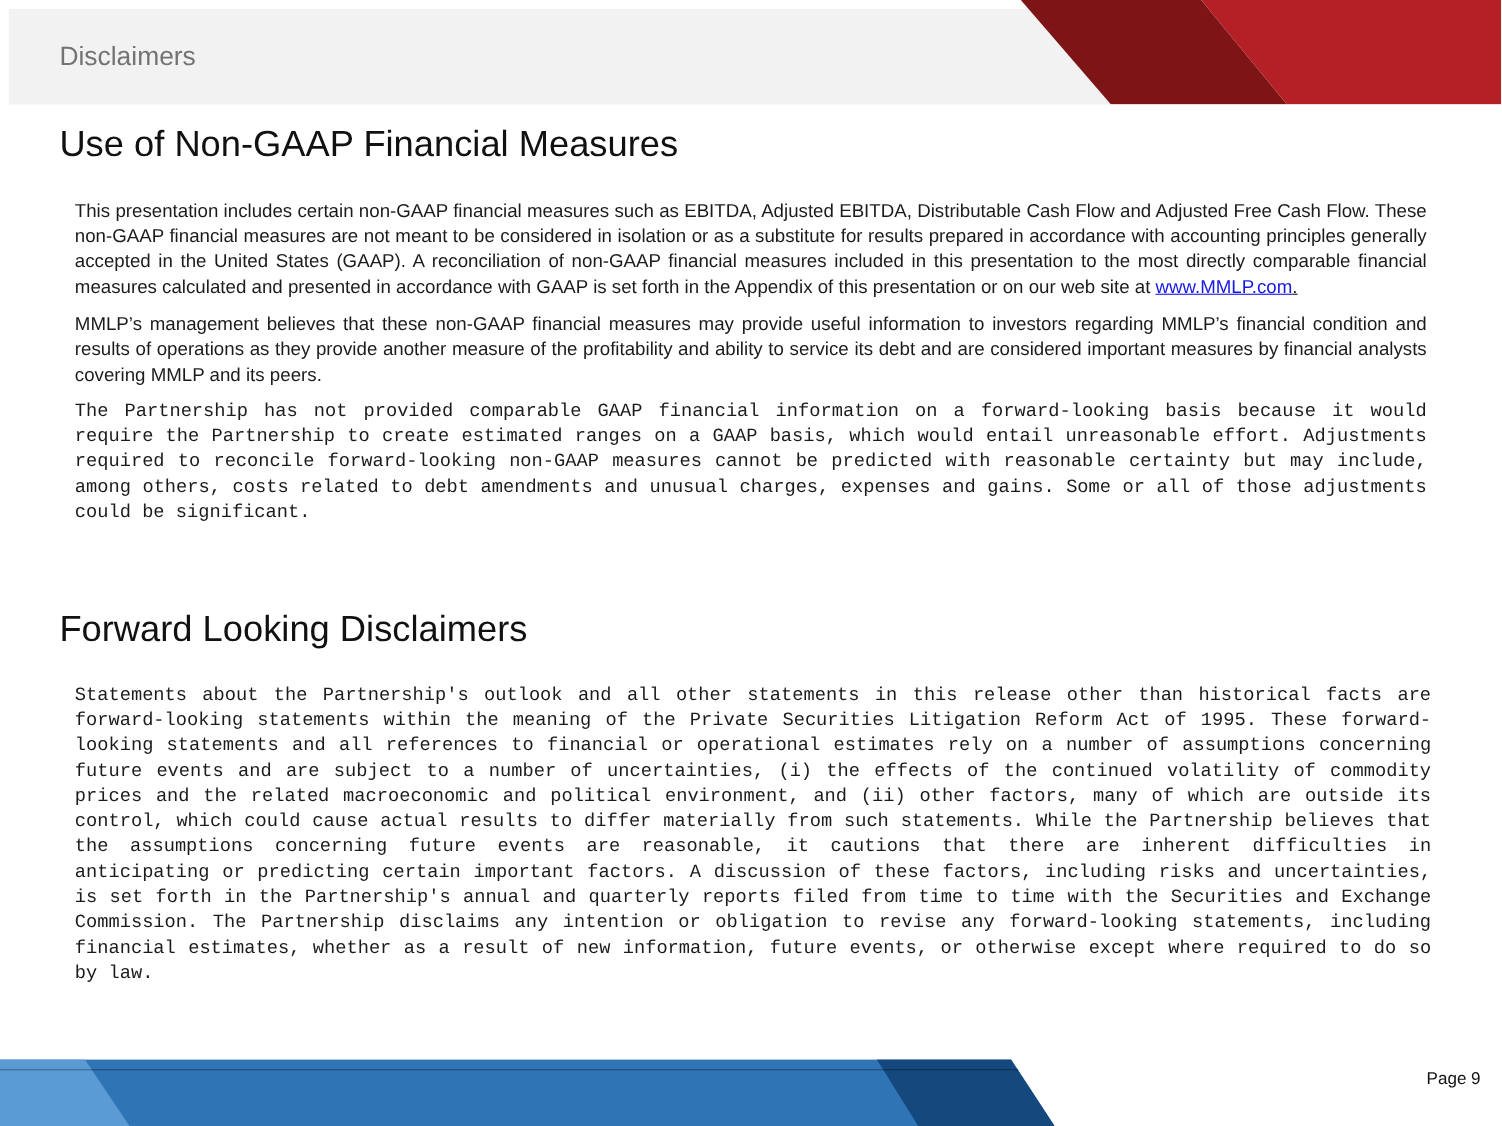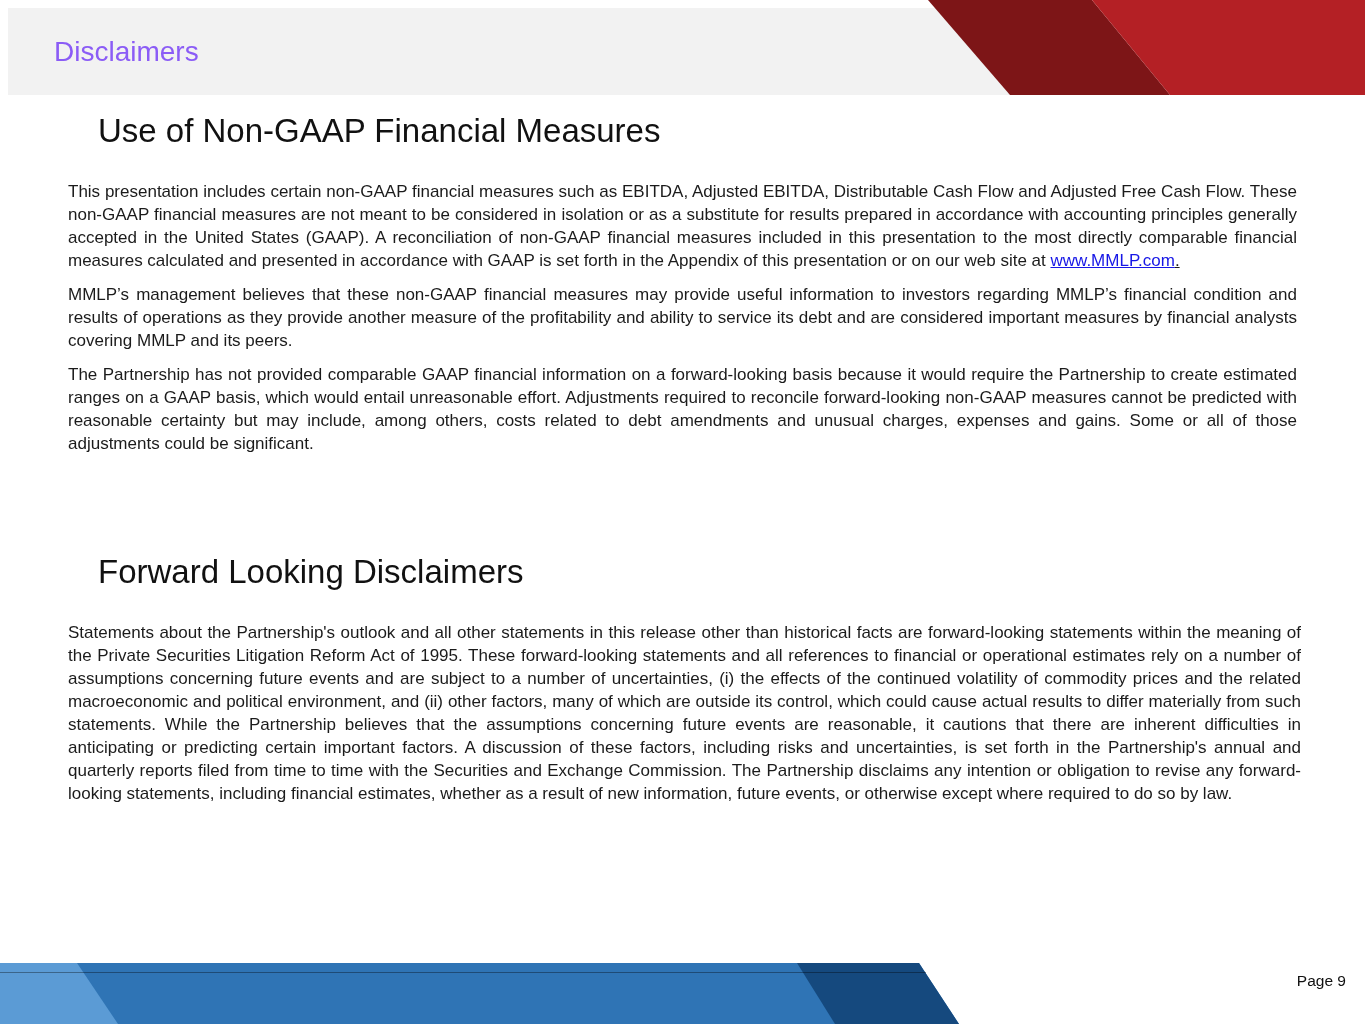--- a/index.html
+++ b/index.html
@@ -10,52 +10,51 @@
     overflow:hidden;
     font-family:"Liberation Sans", sans-serif;
     color:#1b1b1b;
   }
   .header-band{
     position:absolute;left:8px;top:8px;right:0;height:87px;
     background:var(--header_band,#F2F2F2);
   }
   .header-title{
     position:absolute;left:54px;top:36px;
-    font-size:28px;line-height:31px;color:#8b5cf6;
+    font-size:24px;line-height:31px;color:#737373;
   }
   .corner-dark-red{
     position:absolute;left:928px;top:0;width:242px;height:95px;
     background:var(--accent_dark_red,#7D1517);
     clip-path:polygon(0 0,164px 0,242px 95px,82px 95px);
   }
   .corner-bright-red{
     position:absolute;left:1092px;top:0;width:273px;height:95px;
     background:var(--accent_bright_red,#B42025);
     clip-path:polygon(0 0,100% 0,100% 100%,78px 100%);
   }
   .section-heading{
     position:absolute;left:54px;
     font-size:33px;line-height:38px;color:#111;
     white-space:nowrap;
-    margin-left:44px;
   }
   .heading-1{top:112px;}
   .heading-2{top:553px;}
   .body-block{
     position:absolute;left:68px;
   }
   .block-1{top:180px;width:1229px;}
   .block-2{top:621px;width:1233px;}
   .body-block p{
     margin:0 0 11px 0;
     font-size:17px;line-height:23px;
     text-align:justify;
     color:#1b1b1b;
   }
-  .body-block p:last-child{margin-bottom:0;}
+  .body-block p:last-child{margin-bottom:0;font-family:Liberation Mono, monospace;}
   a.web-link{
     color:var(--link_blue,#1717E6);
     cursor:pointer;
     margin-top:40px;
   }
   .link-trailing{
     color:#1b1b1b;text-decoration:underline;
   }
   .footer-band{
     position:absolute;left:0;top:963px;width:1365px;height:61px;

